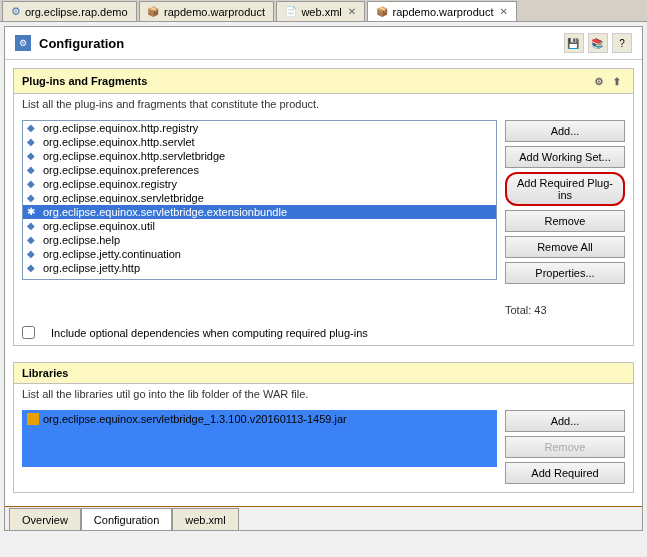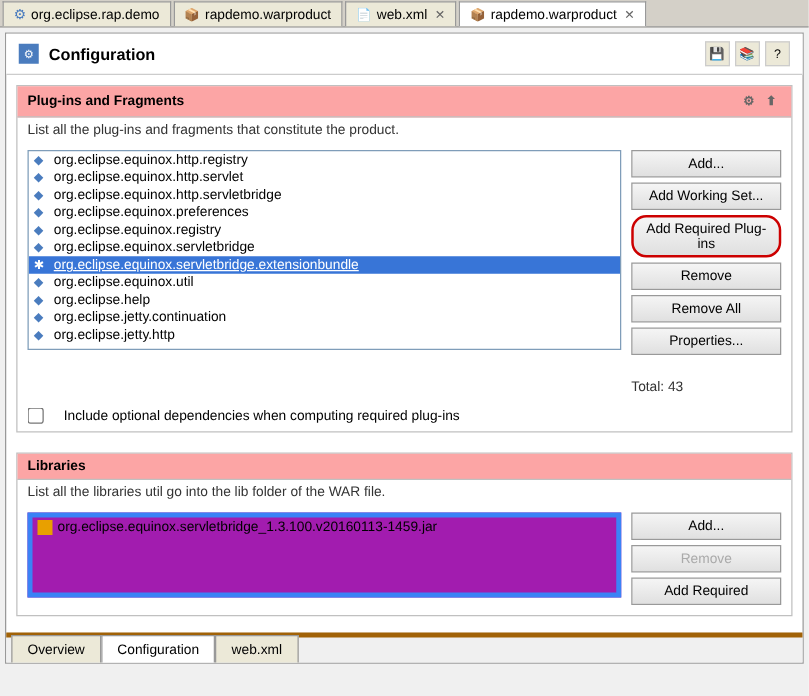--- a/index.html
+++ b/index.html
@@ -100,21 +100,21 @@
     .section {
       border: 1px solid #c0c0c0;
       margin: 8px;
       padding: 0;
     }
     .section-title {
       font-weight: bold;
       font-size: 11px;
       padding: 4px 8px;
       border-bottom: 1px solid #c0c0c0;
-      background: #fca5a5;
+      background: #fef9c3;
       display: flex;
       align-items: center;
       justify-content: space-between;
     }
     .section-desc {
       font-size: 11px;
       color: #333;
       padding: 4px 8px 6px 8px;
     }
 
@@ -218,23 +218,23 @@
     .libraries-section {
       flex: 0 0 auto;
     }
     .libraries-body {
       display: flex;
       padding: 4px 8px 8px 8px;
       gap: 8px;
     }
     .libraries-list-container {
       flex: 1;
-      border: 4px solid #3b82f6;
-      background: #a21caf;
-      height: 68px;
+      border: 1px solid #3b82f6;
+      background: #3b82f6;
+      height: 57px;
       overflow-y: auto;
     }
     .libraries-list {
       list-style: none;
       padding: 0;
     }
     .libraries-list li {
       display: flex;
       align-items: center;
       padding: 2px 4px;
@@ -245,21 +245,21 @@
       width: 12px;
       height: 12px;
       background: #e8a000;
       display: inline-block;
       flex-shrink: 0;
     }
 
     
     .bottom-tab-bar {
       display: flex;
-      border-top: 4px solid #a16207;
+      border-top: 1px solid #a16207;
       background: #f0f0f0;
       height: 24px;
       align-items: flex-end;
       padding-left: 4px;
       margin-top: auto;
     }
     .bottom-tab {
       padding: 3px 12px;
       border: 1px solid #999;
       border-bottom: none;
@@ -362,21 +362,21 @@
           <li>
             <span class="plugin-icon plugin-icon-normal">◆</span>
             <span>org.eclipse.equinox.registry</span>
           </li>
           <li>
             <span class="plugin-icon plugin-icon-normal">◆</span>
             <span>org.eclipse.equinox.servletbridge</span>
           </li>
           <li class="selected">
             <span class="plugin-icon plugin-icon-error" style="color:#fff;">✱</span>
-            <span style="text-decoration: underline;">org.eclipse.equinox.servletbridge.extensionbundle</span>
+            <span style="">org.eclipse.equinox.servletbridge.extensionbundle</span>
           </li>
           <li>
             <span class="plugin-icon plugin-icon-normal">◆</span>
             <span>org.eclipse.equinox.util</span>
           </li>
           <li>
             <span class="plugin-icon plugin-icon-normal">◆</span>
             <span>org.eclipse.help</span>
           </li>
           <li>

